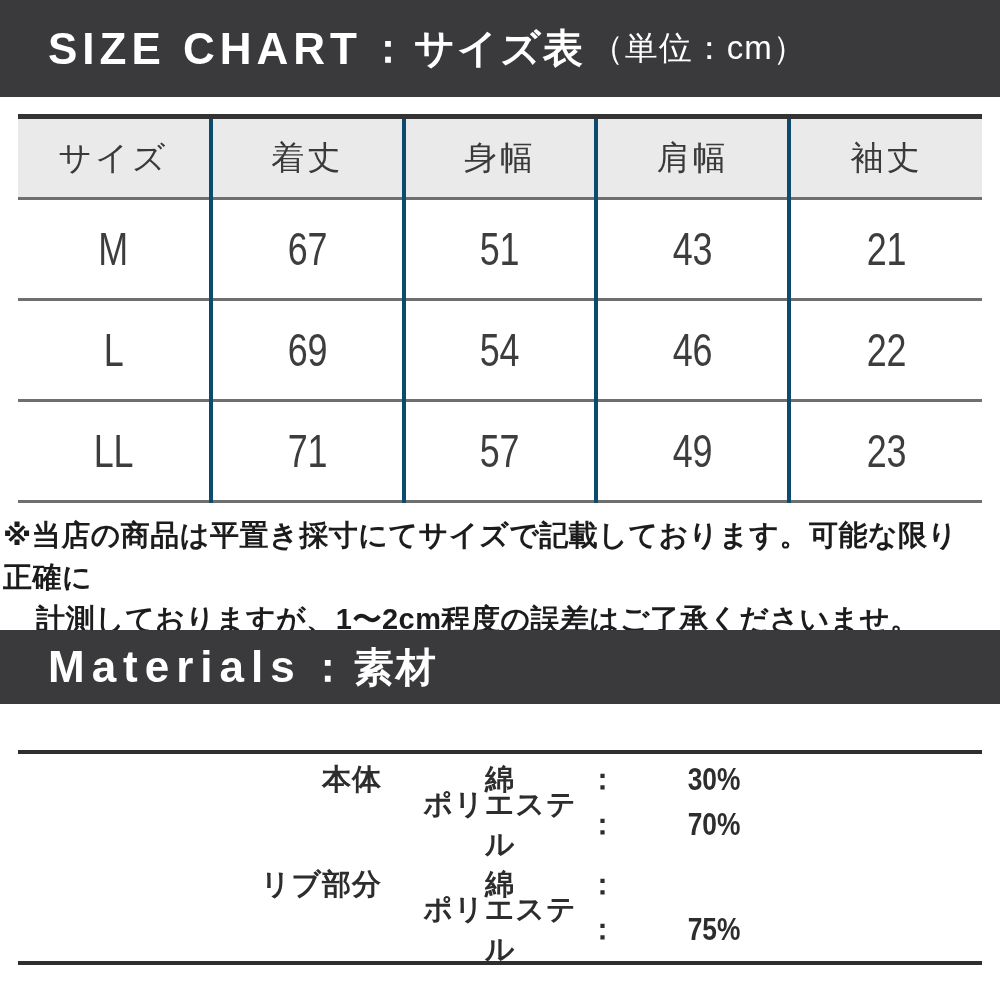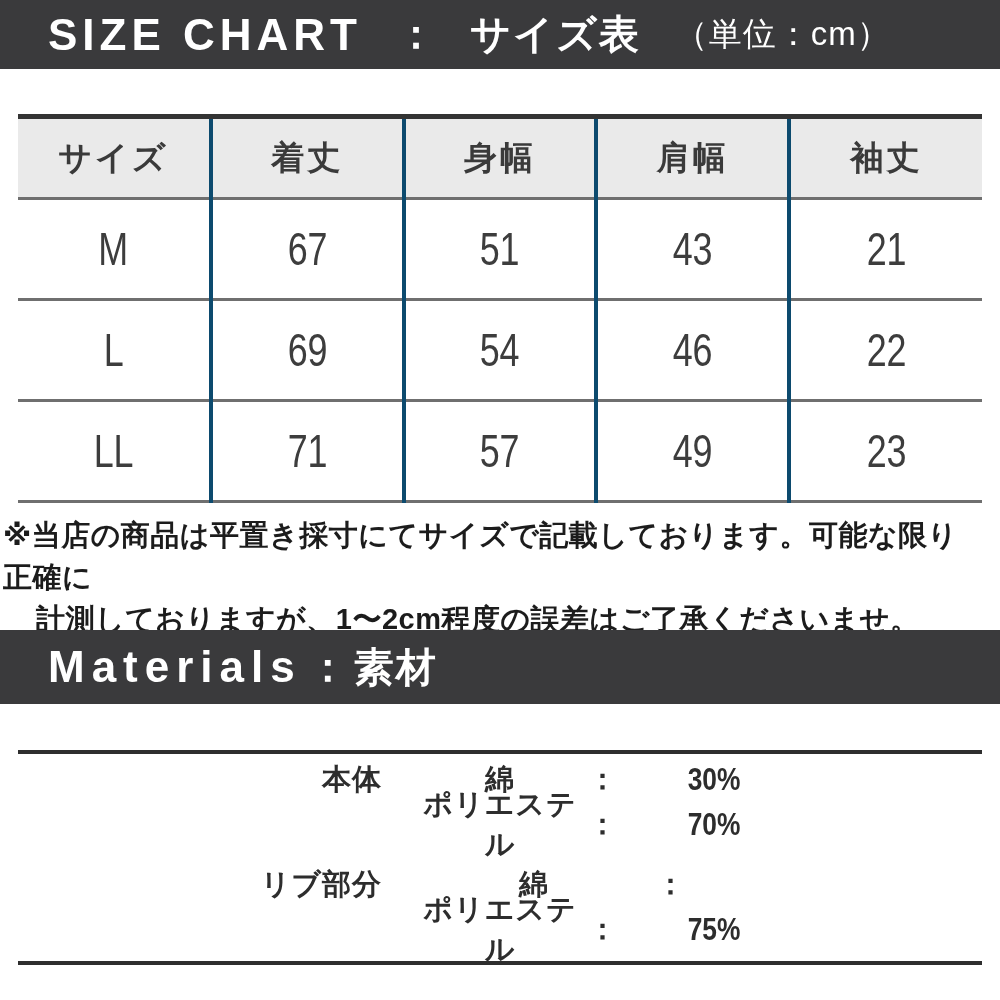--- a/index.html
+++ b/index.html
@@ -13,40 +13,40 @@
   }
 
   
   .bar {
     position: absolute; left: 0; width: 1000px;
     background: #3a3a3c;
     display: flex; align-items: center;
     padding-left: 48px; box-sizing: border-box;
     color: #ffffff; white-space: nowrap;
   }
-  .bar1 { top: 0; height: 69px; gap: 28px; }
+  .bar1 { top: 0; height: 97px; }
   .bar2 { top: 630px; height: 74px; }
   .t-en  { font-size: 44px; font-weight: bold; letter-spacing: 5px; }
   .t-sep { font-size: 40px; font-weight: bold; margin: 0 6px; }
   .t-ja  { font-size: 40px; font-weight: bold; letter-spacing: 2px; }
   .t-unit{ font-size: 33px; font-weight: normal; margin-left: 6px; letter-spacing: 1px; }
   .m-en  { letter-spacing: 7px; }
 
   
   table.size-table {
     position: absolute; left: 18px; top: 114px;
     width: 964px;
     border-collapse: collapse;
     border-top: 5px solid #333333;
     table-layout: fixed;
   }
   .size-table th {
     height: 76px;
     background: #eaeaea;
-    font-size: 33px; font-weight: bold;
+    font-size: 33px; font-weight: normal;
     color: #3a3a3a; letter-spacing: 3px;
     border-bottom: 3px solid #6f6f6f;
     text-align: center; vertical-align: middle;
   }
   .size-table td {
     height: 96px;
     font-size: 46px;
     border-bottom: 3px solid #6f6f6f;
     text-align: center; vertical-align: middle;
     background: #ffffff;
@@ -70,21 +70,21 @@
   
   .rule { position: absolute; left: 18px; width: 964px; height: 4px; background: #2e2e2e; }
   .rule-top { top: 750px; }
   .rule-bottom { top: 961px; }
 
   .materials { position: absolute; left: 0; top: 757px; width: 856px; }
   .mat-row {
     display: flex; align-items: center; height: 45px;
     font-size: 29px; font-weight: bold; color: #2d2d2d;
   }
-  .mat-row.group-start { margin-top: 15px; gap: 34px; }
+  .mat-row.group-start { margin-top: 15px; }
   .mat-cat   { width: 382px; text-align: right; letter-spacing: 1px; }
   .mat-name  { width: 176px; margin-left: 30px; text-align: center; letter-spacing: 1px; }
   .mat-colon { width: 26px; text-align: center; }
   .mat-pct   { width: 200px; text-align: center; font-size: 31px; }
   .pct-cond  { display: inline-block; transform: scaleX(0.85); transform-origin: center; }
 </style>
 </head>
 <body>
 
 <div class="page">

